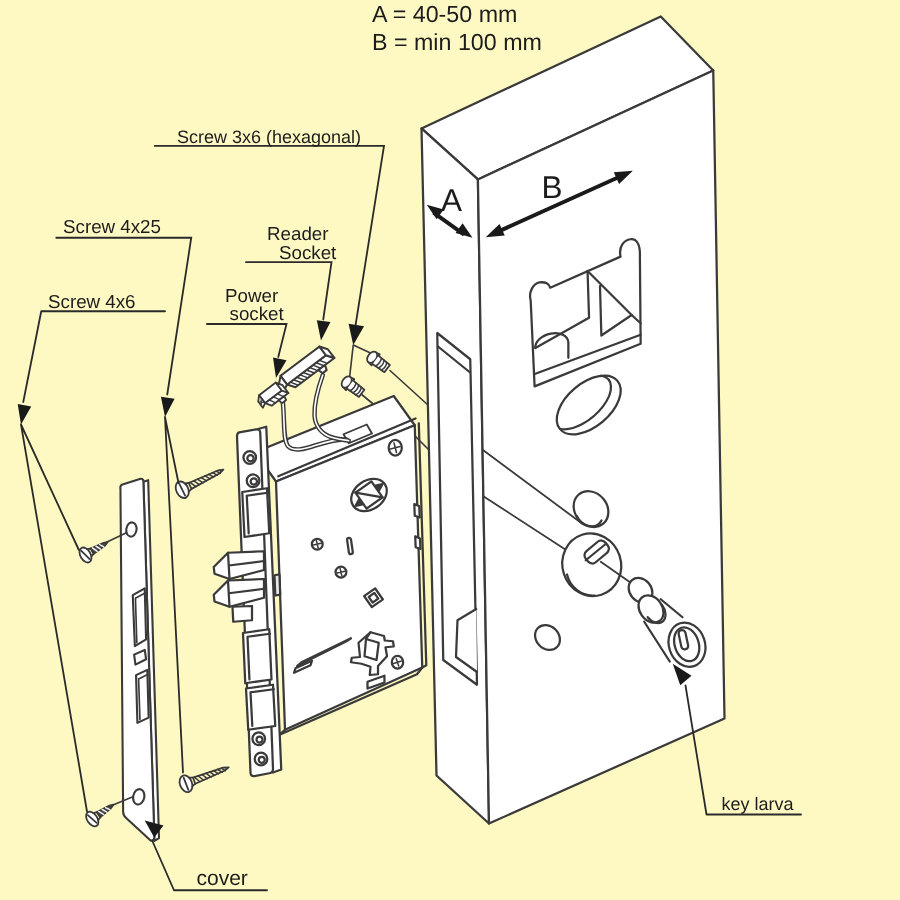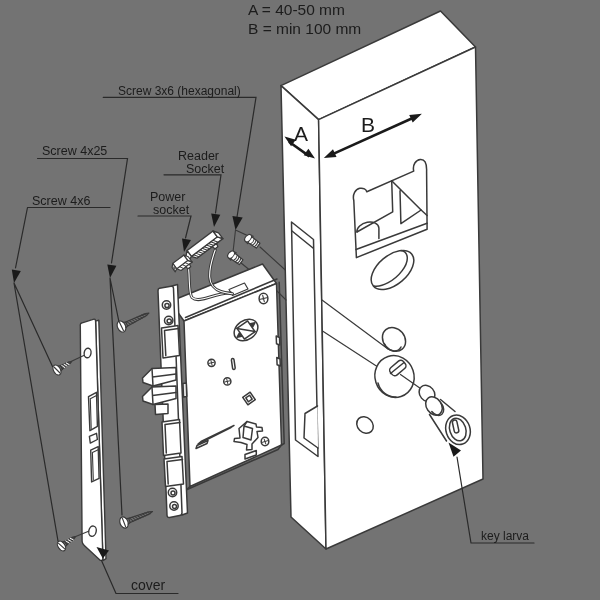--- a/index.html
+++ b/index.html
@@ -1,16 +1,16 @@
 <!DOCTYPE html>
 <html><head>
 <meta charset="utf-8">
 <style>
   html,body{margin:0;padding:0;background:#fff;}
-  #wrap{position:relative;width:600px;height:600px;background:#737373;overflow:hidden;}
+  #wrap{position:relative;width:600px;height:600px;background:#fef9c3;overflow:hidden;}
   svg{position:absolute;left:0;top:0;}
   text{font-family:"Liberation Sans",sans-serif;fill:#1c1c1c;}
 </style>
 </head>
 <body>
 <div id="wrap">
 <svg width="600" height="600" viewBox="0 0 600 600" fill="none" stroke="none">
 <g id="post" stroke="#3a3a3a" stroke-width="1.5" fill="#ffffff" stroke-linejoin="round" stroke-linecap="round">
 
   <polygon points="281,85.6 440.5,11 475.5,47 318.6,119.6"></polygon>

